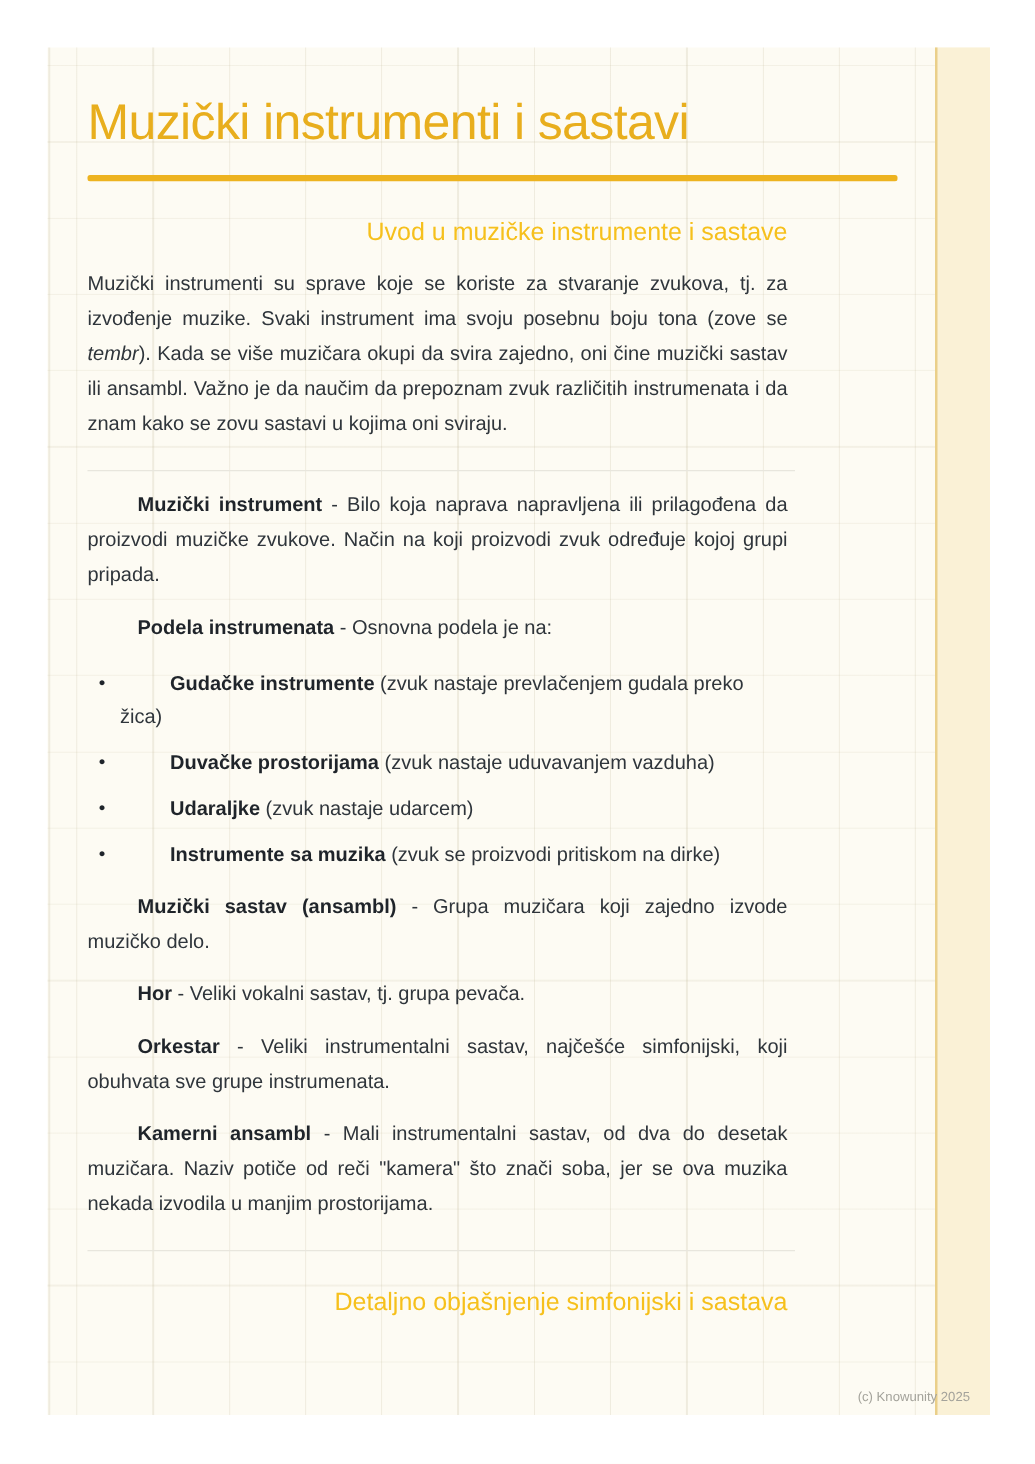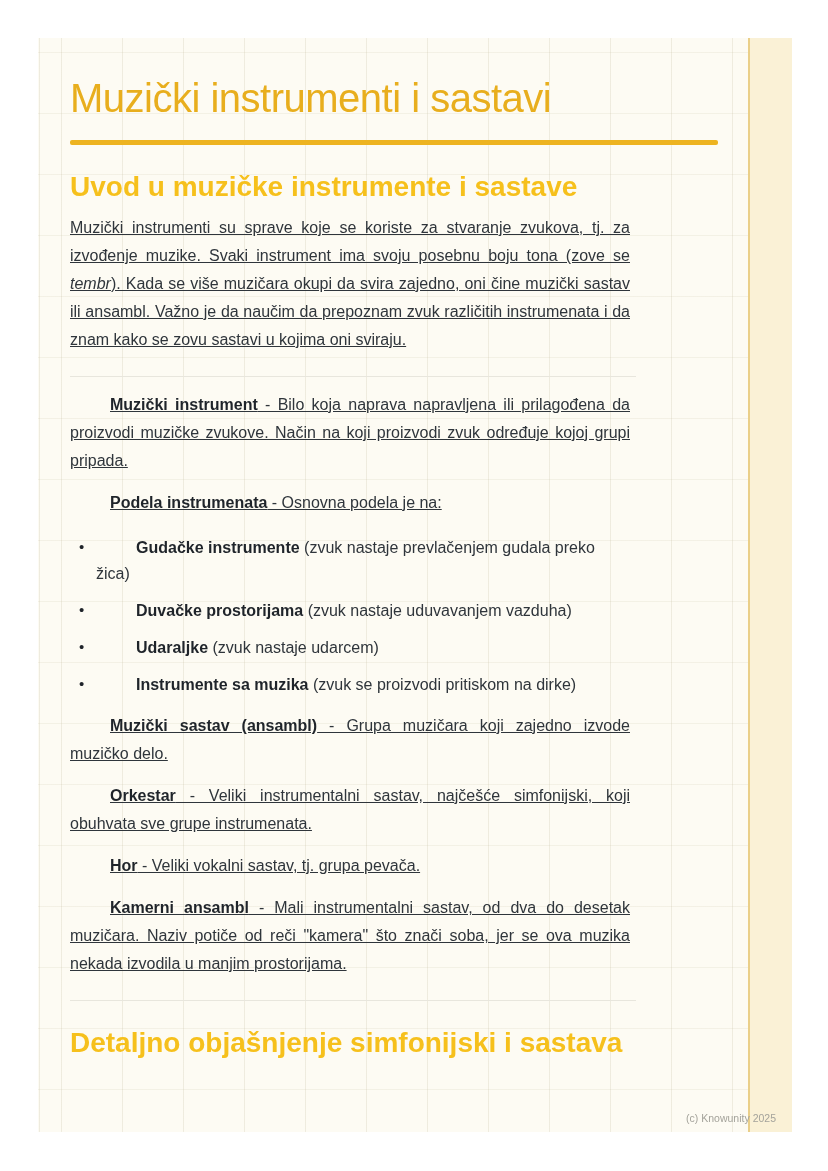--- a/index.html
+++ b/index.html
@@ -42,32 +42,32 @@
     color: #E8AE1D;
   }
   .rule {
     width: 648px; height: 5px;
     margin-top: 22px;
     background: #EDB320;
     border-radius: 2px;
   }
   h2 {
     margin: 28px 0 0 0;
-    font-size: 28px;
+    font-size: 20px;
     line-height: 27px;
-    font-weight: 700;
+    font-weight: 400;
     color: #F6C01C;
+    text-align: right;
   }
   p {
     margin: 14px 0 0 0;
     font-size: 16px;
     line-height: 28px;
     color: #2F353B;
     text-align: justify;
-    text-decoration: underline;
   }
   strong { color: #1F242A; font-weight: 700; margin-left: 40px; }
   em { font-style: italic; }
   .divider {
     border: none;
     border-top: 1px solid #E8E6DD;
     width: 566px;
     margin: 22px 0 0 0;
   }
   ul {
@@ -121,23 +121,23 @@
 
     <ul>
       <li><span class="bullet-dot">•</span><strong>Gudačke instrumente</strong><span> (zvuk nastaje prevlačenjem gudala preko žica)</span></li>
       <li><span class="bullet-dot">•</span><strong>Duvačke prostorijama</strong><span> (zvuk nastaje uduvavanjem vazduha)</span></li>
       <li><span class="bullet-dot">•</span><strong>Udaraljke</strong><span> (zvuk nastaje udarcem)</span></li>
       <li><span class="bullet-dot">•</span><strong>Instrumente sa muzika</strong><span> (zvuk se proizvodi pritiskom na dirke)</span></li>
     </ul>
 
     <p class="term"><strong>Muzički sastav (ansambl)</strong><span> - Grupa muzičara koji zajedno izvode muzičko delo.</span></p>
 
+    <p class="term"><strong>Hor</strong><span> - Veliki vokalni sastav, tj. grupa pevača.</span></p>
+
     <p class="term"><strong>Orkestar</strong><span> - Veliki instrumentalni sastav, najčešće simfonijski, koji obuhvata sve grupe instrumenata.</span></p>
-
-    <p class="term"><strong>Hor</strong><span> - Veliki vokalni sastav, tj. grupa pevača.</span></p>
 
     <p class="term"><strong>Kamerni ansambl</strong><span> - Mali instrumentalni sastav, od dva do desetak muzičara. Naziv potiče od reči "kamera" što znači soba, jer se ova muzika nekada izvodila u manjim prostorijama.</span></p>
 
     <hr class="divider">
 
     <h2>Detaljno objašnjenje simfonijski i sastava</h2>
 
   </div>
 
   <div class="copyright">(c) Knowunity 2025</div>

